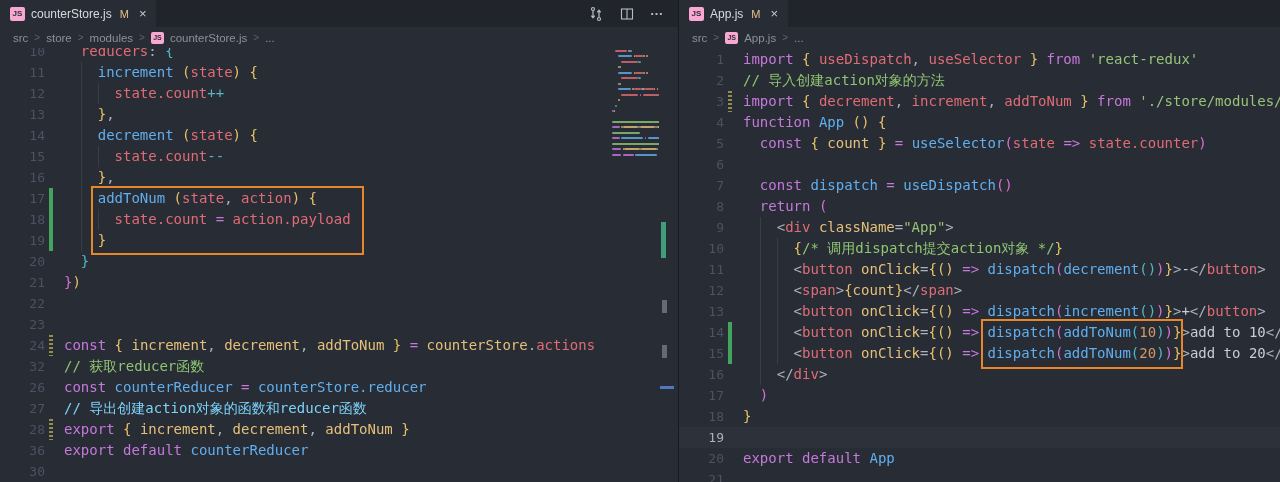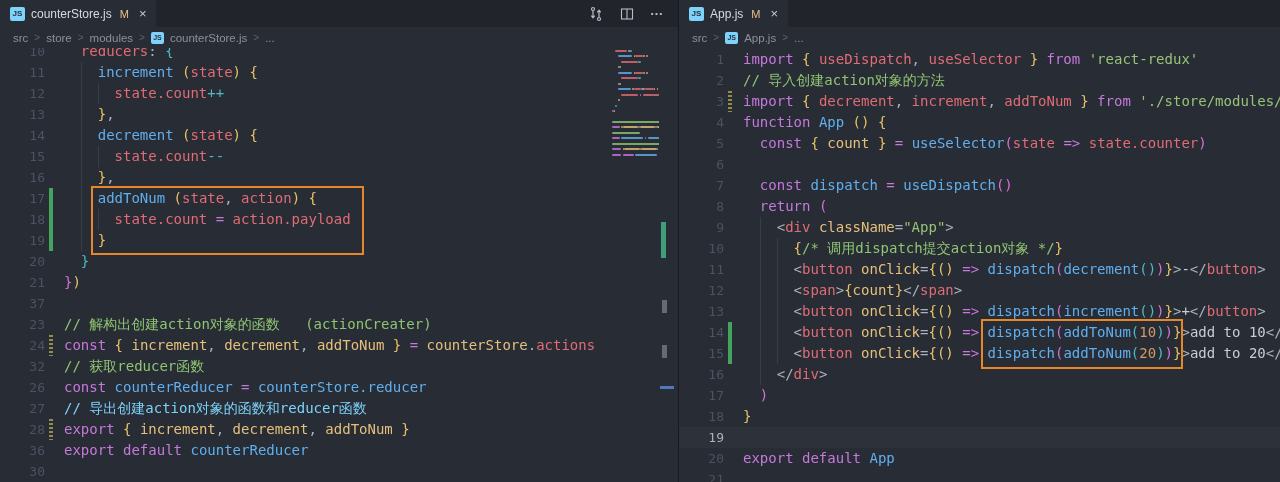--- a/index.html
+++ b/index.html
@@ -16,21 +16,21 @@
 
   
   .tabbar { height:27px; background:#21252b; display:flex; align-items:stretch; position:relative; }
   .tab {
     display:flex; align-items:center; gap:6px; padding:0 10px;
     background:#282c34; color:#d7dae0;
     font:12px "Liberation Sans", sans-serif;
   }
   .js-chip {
     display:inline-block; width:15px; height:14px; flex:0 0 15px;
-    background:#7dd3fc; color:#2b2f36; border-radius:2px;
+    background:#f9a8d4; color:#2b2f36; border-radius:2px;
     font:bold 8px/14px "Liberation Sans", sans-serif; text-align:center;
   }
   .mod-badge { color:#e2c08d; font-size:11px; margin-left:2px; }
   .close-btn { color:#c5cad3; font-size:13px; margin-left:4px; cursor:pointer; }
 
   .tab-actions { position:absolute; right:14px; top:0; height:27px; display:flex; align-items:center; gap:15px; }
   .tab-actions svg { display:block; }
   .more-dots { color:#b6bdc9; font:bold 13px "Liberation Sans",sans-serif; letter-spacing:1px; }
 
   
@@ -125,22 +125,22 @@
           <div class="row"><span class="num">12</span><span class="guide" style="left: 80.86px;"></span><span class="guide" style="left: 97.72px;"></span><span class="codetext"><span style="color: rgb(224, 108, 117);">      state.count</span><span style="color: rgb(86, 182, 194);">++</span></span></div>
           <div class="row"><span class="num">13</span><span class="guide" style="left: 80.86px;"></span><span class="codetext"><span style="color: rgb(232, 194, 102);">    }</span><span style="color: rgb(171, 178, 191);">,</span></span></div>
           <div class="row"><span class="num">14</span><span class="guide" style="left: 80.86px;"></span><span class="codetext"><span style="color: rgb(97, 175, 239);">    decrement</span><span style="color: rgb(171, 178, 191);"> </span><span style="color: rgb(232, 194, 102);">(</span><span style="color: rgb(224, 108, 117);">state</span><span style="color: rgb(232, 194, 102);">)</span><span style="color: rgb(171, 178, 191);"> </span><span style="color: rgb(232, 194, 102);">{</span></span></div>
           <div class="row"><span class="num">15</span><span class="guide" style="left: 80.86px;"></span><span class="guide" style="left: 97.72px;"></span><span class="codetext"><span style="color: rgb(224, 108, 117);">      state.count</span><span style="color: rgb(86, 182, 194);">--</span></span></div>
           <div class="row"><span class="num">16</span><span class="guide" style="left: 80.86px;"></span><span class="codetext"><span style="color: rgb(232, 194, 102);">    }</span><span style="color: rgb(171, 178, 191);">,</span></span></div>
           <div class="row"><span class="num">17</span><span class="chg added"></span><span class="guide" style="left: 80.86px;"></span><span class="codetext"><span style="color: rgb(97, 175, 239);">    addToNum</span><span style="color: rgb(171, 178, 191);"> </span><span style="color: rgb(232, 194, 102);">(</span><span style="color: rgb(224, 108, 117);">state</span><span style="color: rgb(171, 178, 191);">, </span><span style="color: rgb(224, 108, 117);">action</span><span style="color: rgb(232, 194, 102);">)</span><span style="color: rgb(171, 178, 191);"> </span><span style="color: rgb(232, 194, 102);">{</span></span></div>
           <div class="row"><span class="num">18</span><span class="chg added"></span><span class="guide" style="left: 80.86px;"></span><span class="guide" style="left: 97.72px;"></span><span class="codetext"><span style="color: rgb(224, 108, 117);">      state.count</span><span style="color: rgb(171, 178, 191);"> </span><span style="color: rgb(198, 120, 221);">=</span><span style="color: rgb(171, 178, 191);"> </span><span style="color: rgb(224, 108, 117);">action.payload</span></span></div>
           <div class="row"><span class="num">19</span><span class="chg added"></span><span class="guide" style="left: 80.86px;"></span><span class="codetext"><span style="color: rgb(232, 194, 102);">    }</span></span></div>
           <div class="row"><span class="num">20</span><span class="codetext"><span style="color: rgb(79, 185, 197);">  }</span></span></div>
           <div class="row"><span class="num">21</span><span class="codetext"><span style="color: rgb(214, 112, 214);">}</span><span style="color: rgb(232, 194, 102);">)</span></span></div>
-          <div class="row"><span class="num">37</span><span class="codetext"></span></div>
-          <div class="row"><span class="num">23</span><span class="codetext"><span style="color: rgb(143, 197, 115);">// 解构出创建action对象的函数   (actionCreater)</span></span></div>
+          <div class="row"><span class="num">22</span><span class="codetext"></span></div>
+          <div class="row"><span class="num">23</span></div>
           <div class="row"><span class="num">24</span><span class="chg modified"></span><span class="codetext"><span style="color: rgb(198, 120, 221);">const</span><span style="color: rgb(171, 178, 191);"> </span><span style="color: rgb(232, 194, 102);">{</span><span style="color: rgb(229, 192, 123);"> increment</span><span style="color: rgb(171, 178, 191);">,</span><span style="color: rgb(229, 192, 123);"> decrement</span><span style="color: rgb(171, 178, 191);">,</span><span style="color: rgb(229, 192, 123);"> addToNum</span><span style="color: rgb(171, 178, 191);"> </span><span style="color: rgb(232, 194, 102);">}</span><span style="color: rgb(171, 178, 191);"> </span><span style="color: rgb(198, 120, 221);">=</span><span style="color: rgb(171, 178, 191);"> </span><span style="color: rgb(229, 192, 123);">counterStore</span><span style="color: rgb(171, 178, 191);">.</span><span style="color: rgb(224, 108, 117);">actions</span></span></div>
           <div class="row"><span class="num">32</span><span class="codetext"><span style="color: rgb(143, 197, 115);">// 获取reducer函数</span></span></div>
           <div class="row"><span class="num">26</span><span class="codetext"><span style="color: rgb(198, 120, 221);">const</span><span style="color: rgb(171, 178, 191);"> </span><span style="color: rgb(97, 175, 239);">counterReducer</span><span style="color: rgb(171, 178, 191);"> </span><span style="color: rgb(198, 120, 221);">=</span><span style="color: rgb(171, 178, 191);"> </span><span style="color: rgb(97, 175, 239);">counterStore.reducer</span></span></div>
           <div class="row"><span class="num">27</span><span class="codetext"><span style="color: #7dd3fc;">// 导出创建action对象的函数和reducer函数</span></span></div>
           <div class="row"><span class="num">28</span><span class="chg modified"></span><span class="codetext"><span style="color: rgb(198, 120, 221);">export</span><span style="color: rgb(171, 178, 191);"> </span><span style="color: rgb(232, 194, 102);">{</span><span style="color: rgb(229, 192, 123);"> increment</span><span style="color: rgb(171, 178, 191);">,</span><span style="color: rgb(229, 192, 123);"> decrement</span><span style="color: rgb(171, 178, 191);">,</span><span style="color: rgb(229, 192, 123);"> addToNum</span><span style="color: rgb(171, 178, 191);"> </span><span style="color: rgb(232, 194, 102);">}</span></span></div>
           <div class="row"><span class="num">36</span><span class="codetext"><span style="color: rgb(198, 120, 221);">export</span><span style="color: rgb(171, 178, 191);"> </span><span style="color: rgb(198, 120, 221);">default</span><span style="color: rgb(171, 178, 191);"> </span><span style="color: rgb(97, 175, 239);">counterReducer</span></span></div>
           <div class="row"><span class="num">30</span><span class="codetext"></span></div>
         </div>
     </div>
     <div class="minimap" id="minimap-left">

